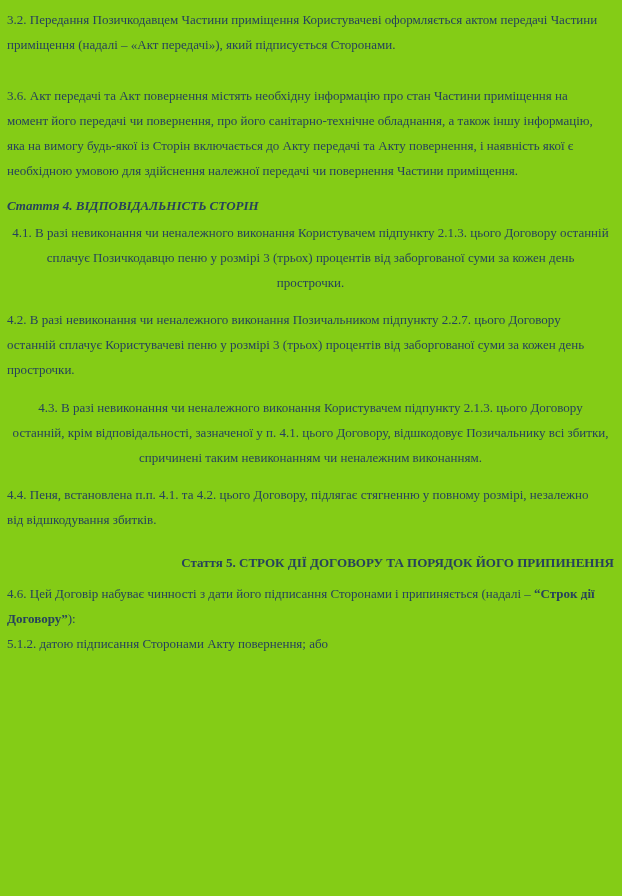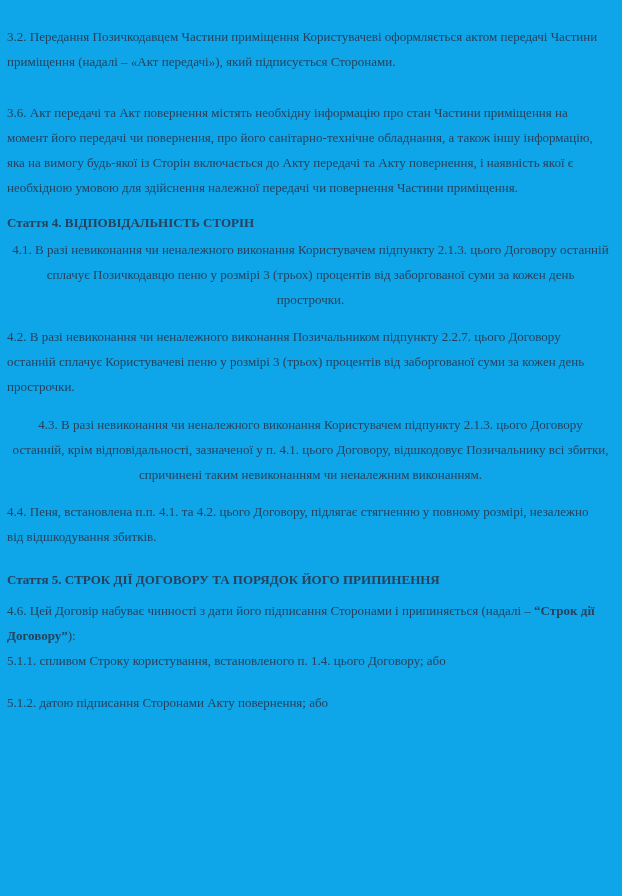--- a/index.html
+++ b/index.html
@@ -12,22 +12,22 @@
     height: 896px;
     overflow: hidden;
     font-family: "Liberation Serif", "DejaVu Serif", serif;
     font-size: 13px;
     color: #27425c;
   }
   .page {
     box-sizing: border-box;
     width: 622px;
     height: 896px;
-    padding: 24px 8px 0 7px;
-    background: #0ea5e9;
+    padding: 7px 8px 0 7px;
+    background: #84cc16;
   }
   .para {
     margin: 0;
     line-height: 25px;
     white-space: pre-wrap;
     text-align: left;
   }
   .heading {
     font-weight: 700;
   }
@@ -36,22 +36,22 @@
   }
   
   .g26 { margin-bottom: 26px; }
   .g20 { margin-bottom: 20px; }
   .g18 { margin-bottom: 18px; }
   .g17 { margin-bottom: 17px; }
   .g16 { margin-bottom: 16px; }
   .g13 { margin-bottom: 13px; }
   .g12 { margin-bottom: 12px; text-align: center; }
   .g10 { margin-bottom: 10px; }
-  .g6  { margin-bottom: 6px; }
-  .g2  { margin-bottom: 2px; }
+  .g6  { margin-bottom: 6px; text-align: right; }
+  .g2  { margin-bottom: 2px; font-style: italic; }
   .g0  { margin-bottom: 0; }
 </style>
 </head>
 <body>
 
 <div class="page">
 
   <p class="para g26">3.2. Передання Позичкодавцем Частини приміщення Користувачеві оформляється актом передачі Частини
 приміщення (надалі – «Акт передачі»), який підписується Сторонами.</p>
 
@@ -78,17 +78,16 @@
 спричинені таким невиконанням чи неналежним виконанням.</p>
 
   <p class="para g18">4.4. Пеня, встановлена п.п. 4.1. та 4.2. цього Договору, підлягає стягненню у повному розмірі, незалежно
 від відшкодування збитків.</p>
 
   <p class="para heading g6">Стаття 5. СТРОК ДІЇ ДОГОВОРУ ТА ПОРЯДОК ЙОГО ПРИПИНЕННЯ</p>
 
   <p class="para g0"><span>4.6. Цей Договір набуває чинності з дати його підписання Сторонами і припиняється (надалі – </span><span class="bold-inline">“Строк дії
 Договору”</span><span>):</span></p>
 
-  <p class="para g17">5.1.1. спливом Строку користування, встановленого п. 1.4. цього Договору; або</p>
 
   <p class="para g0">5.1.2. датою підписання Сторонами Акту повернення; або</p>
 
 </div>
 
 </body></html>

